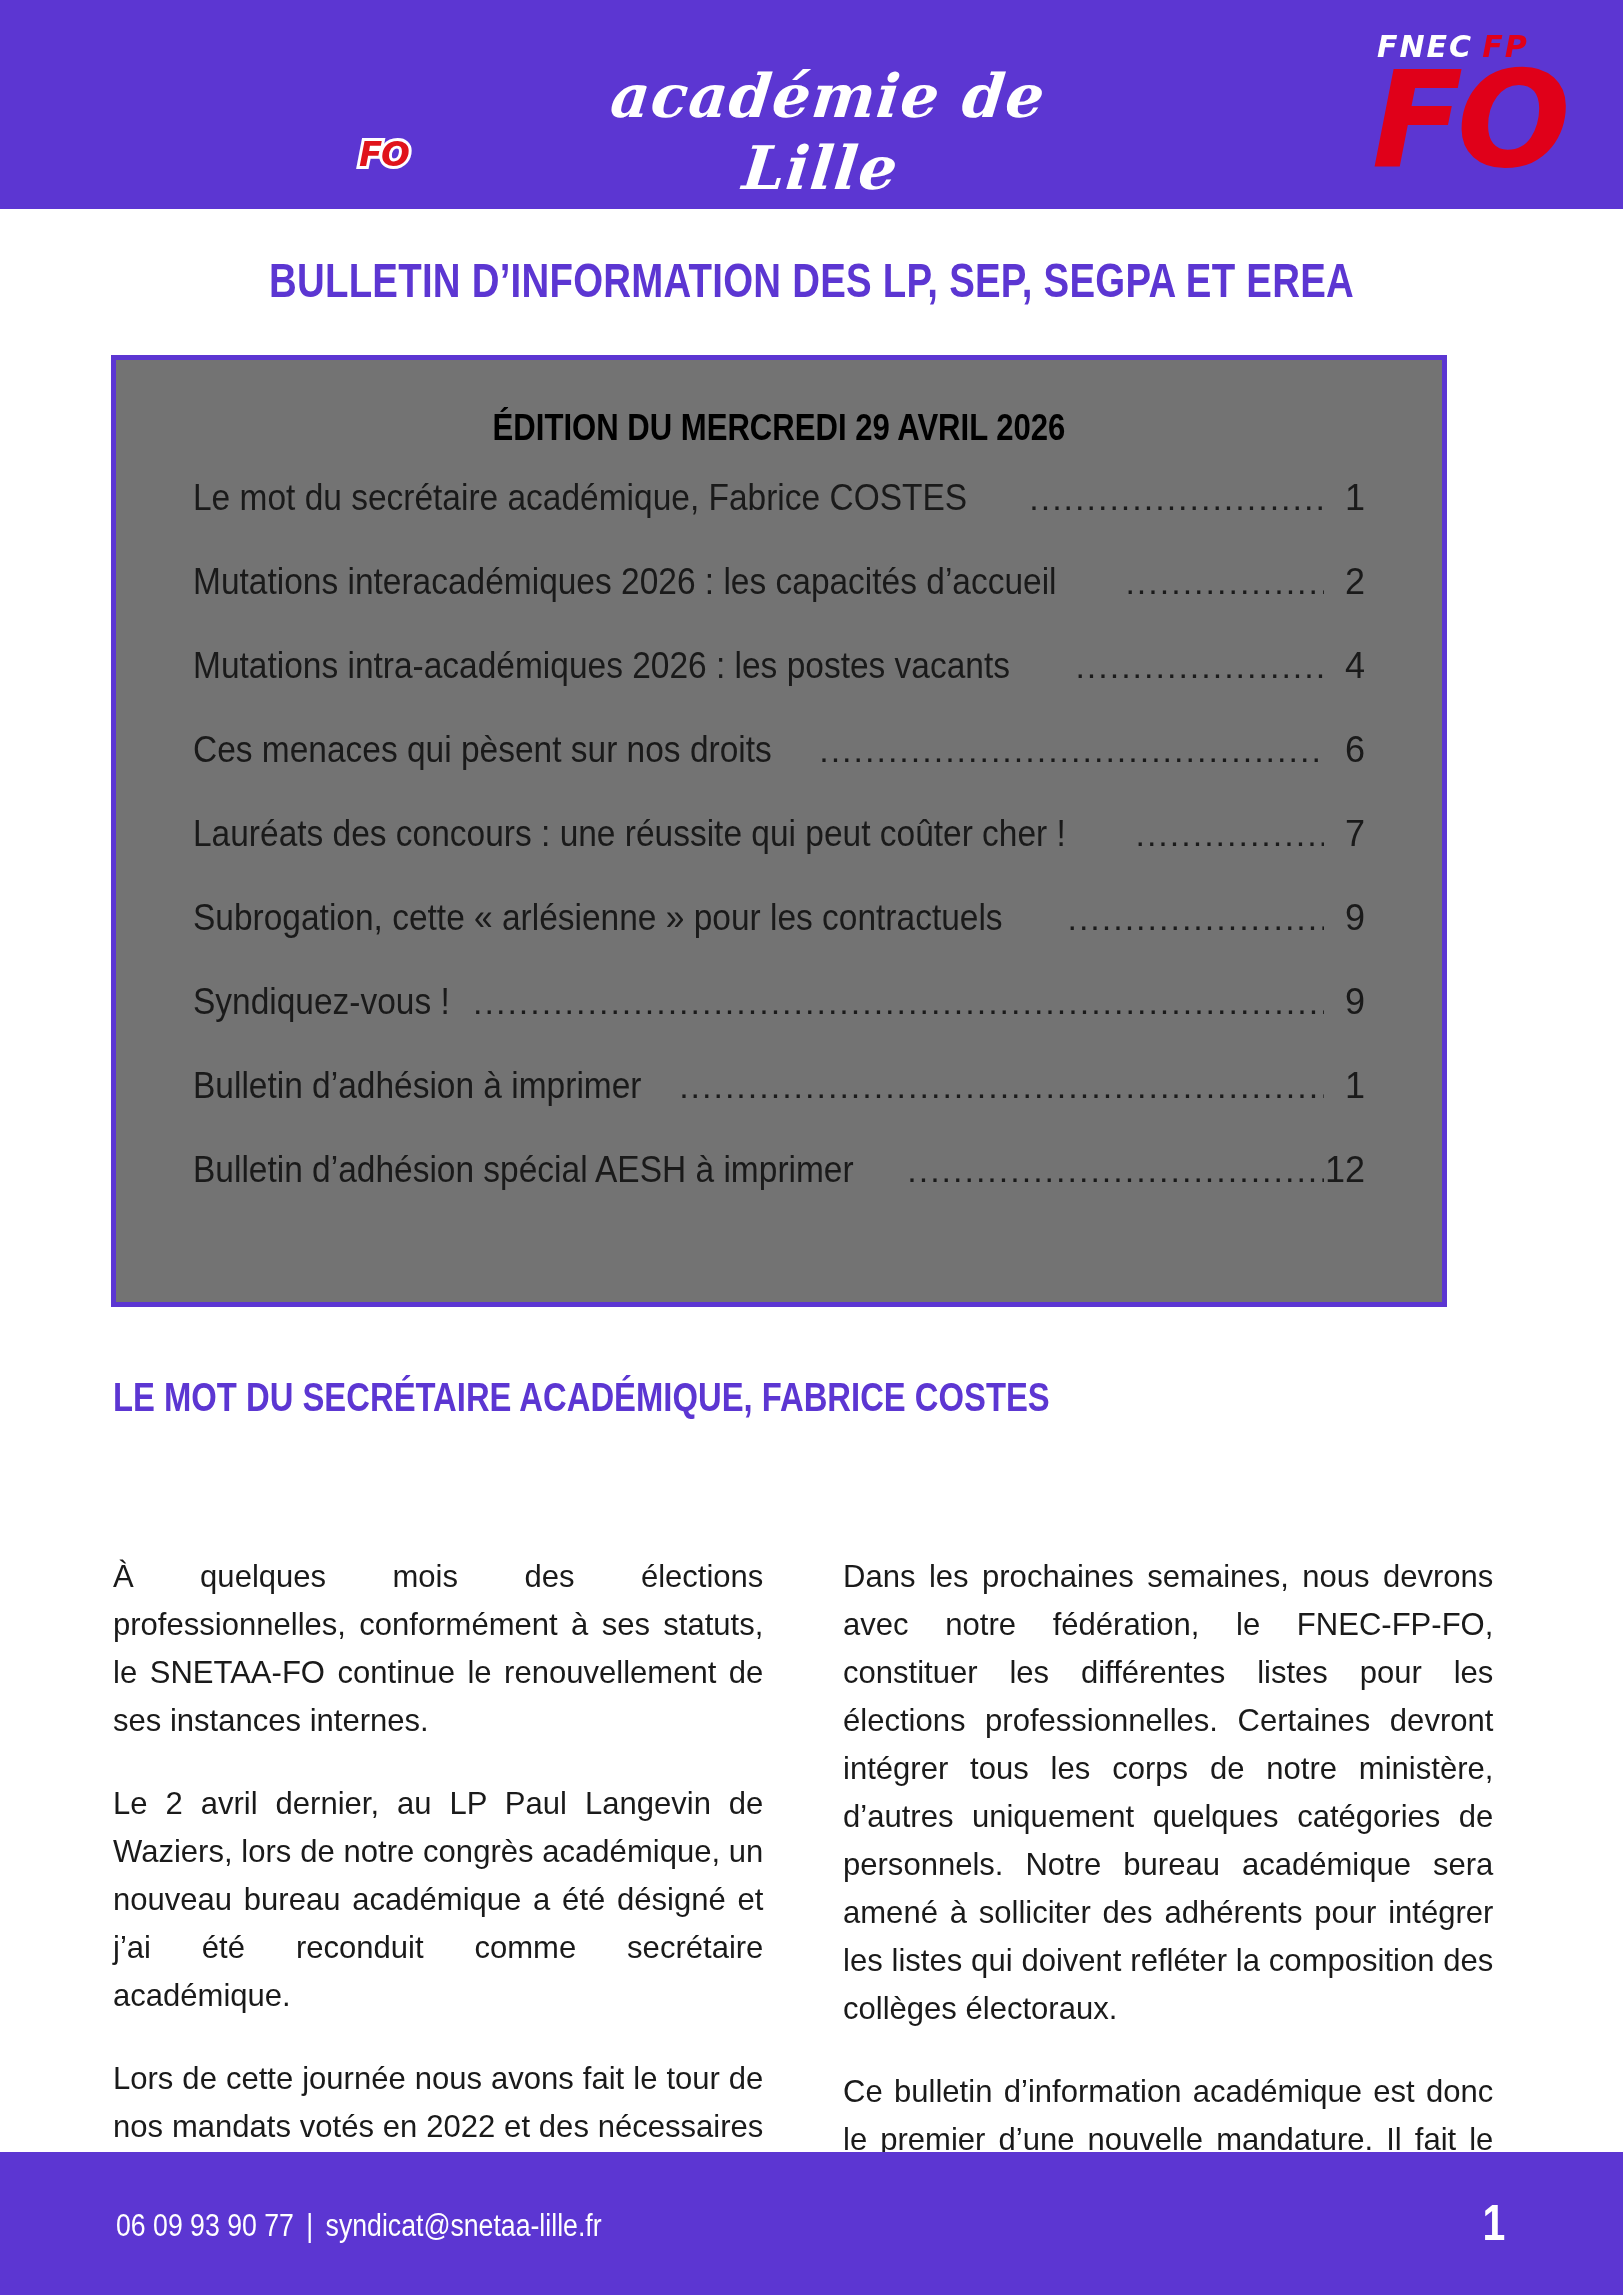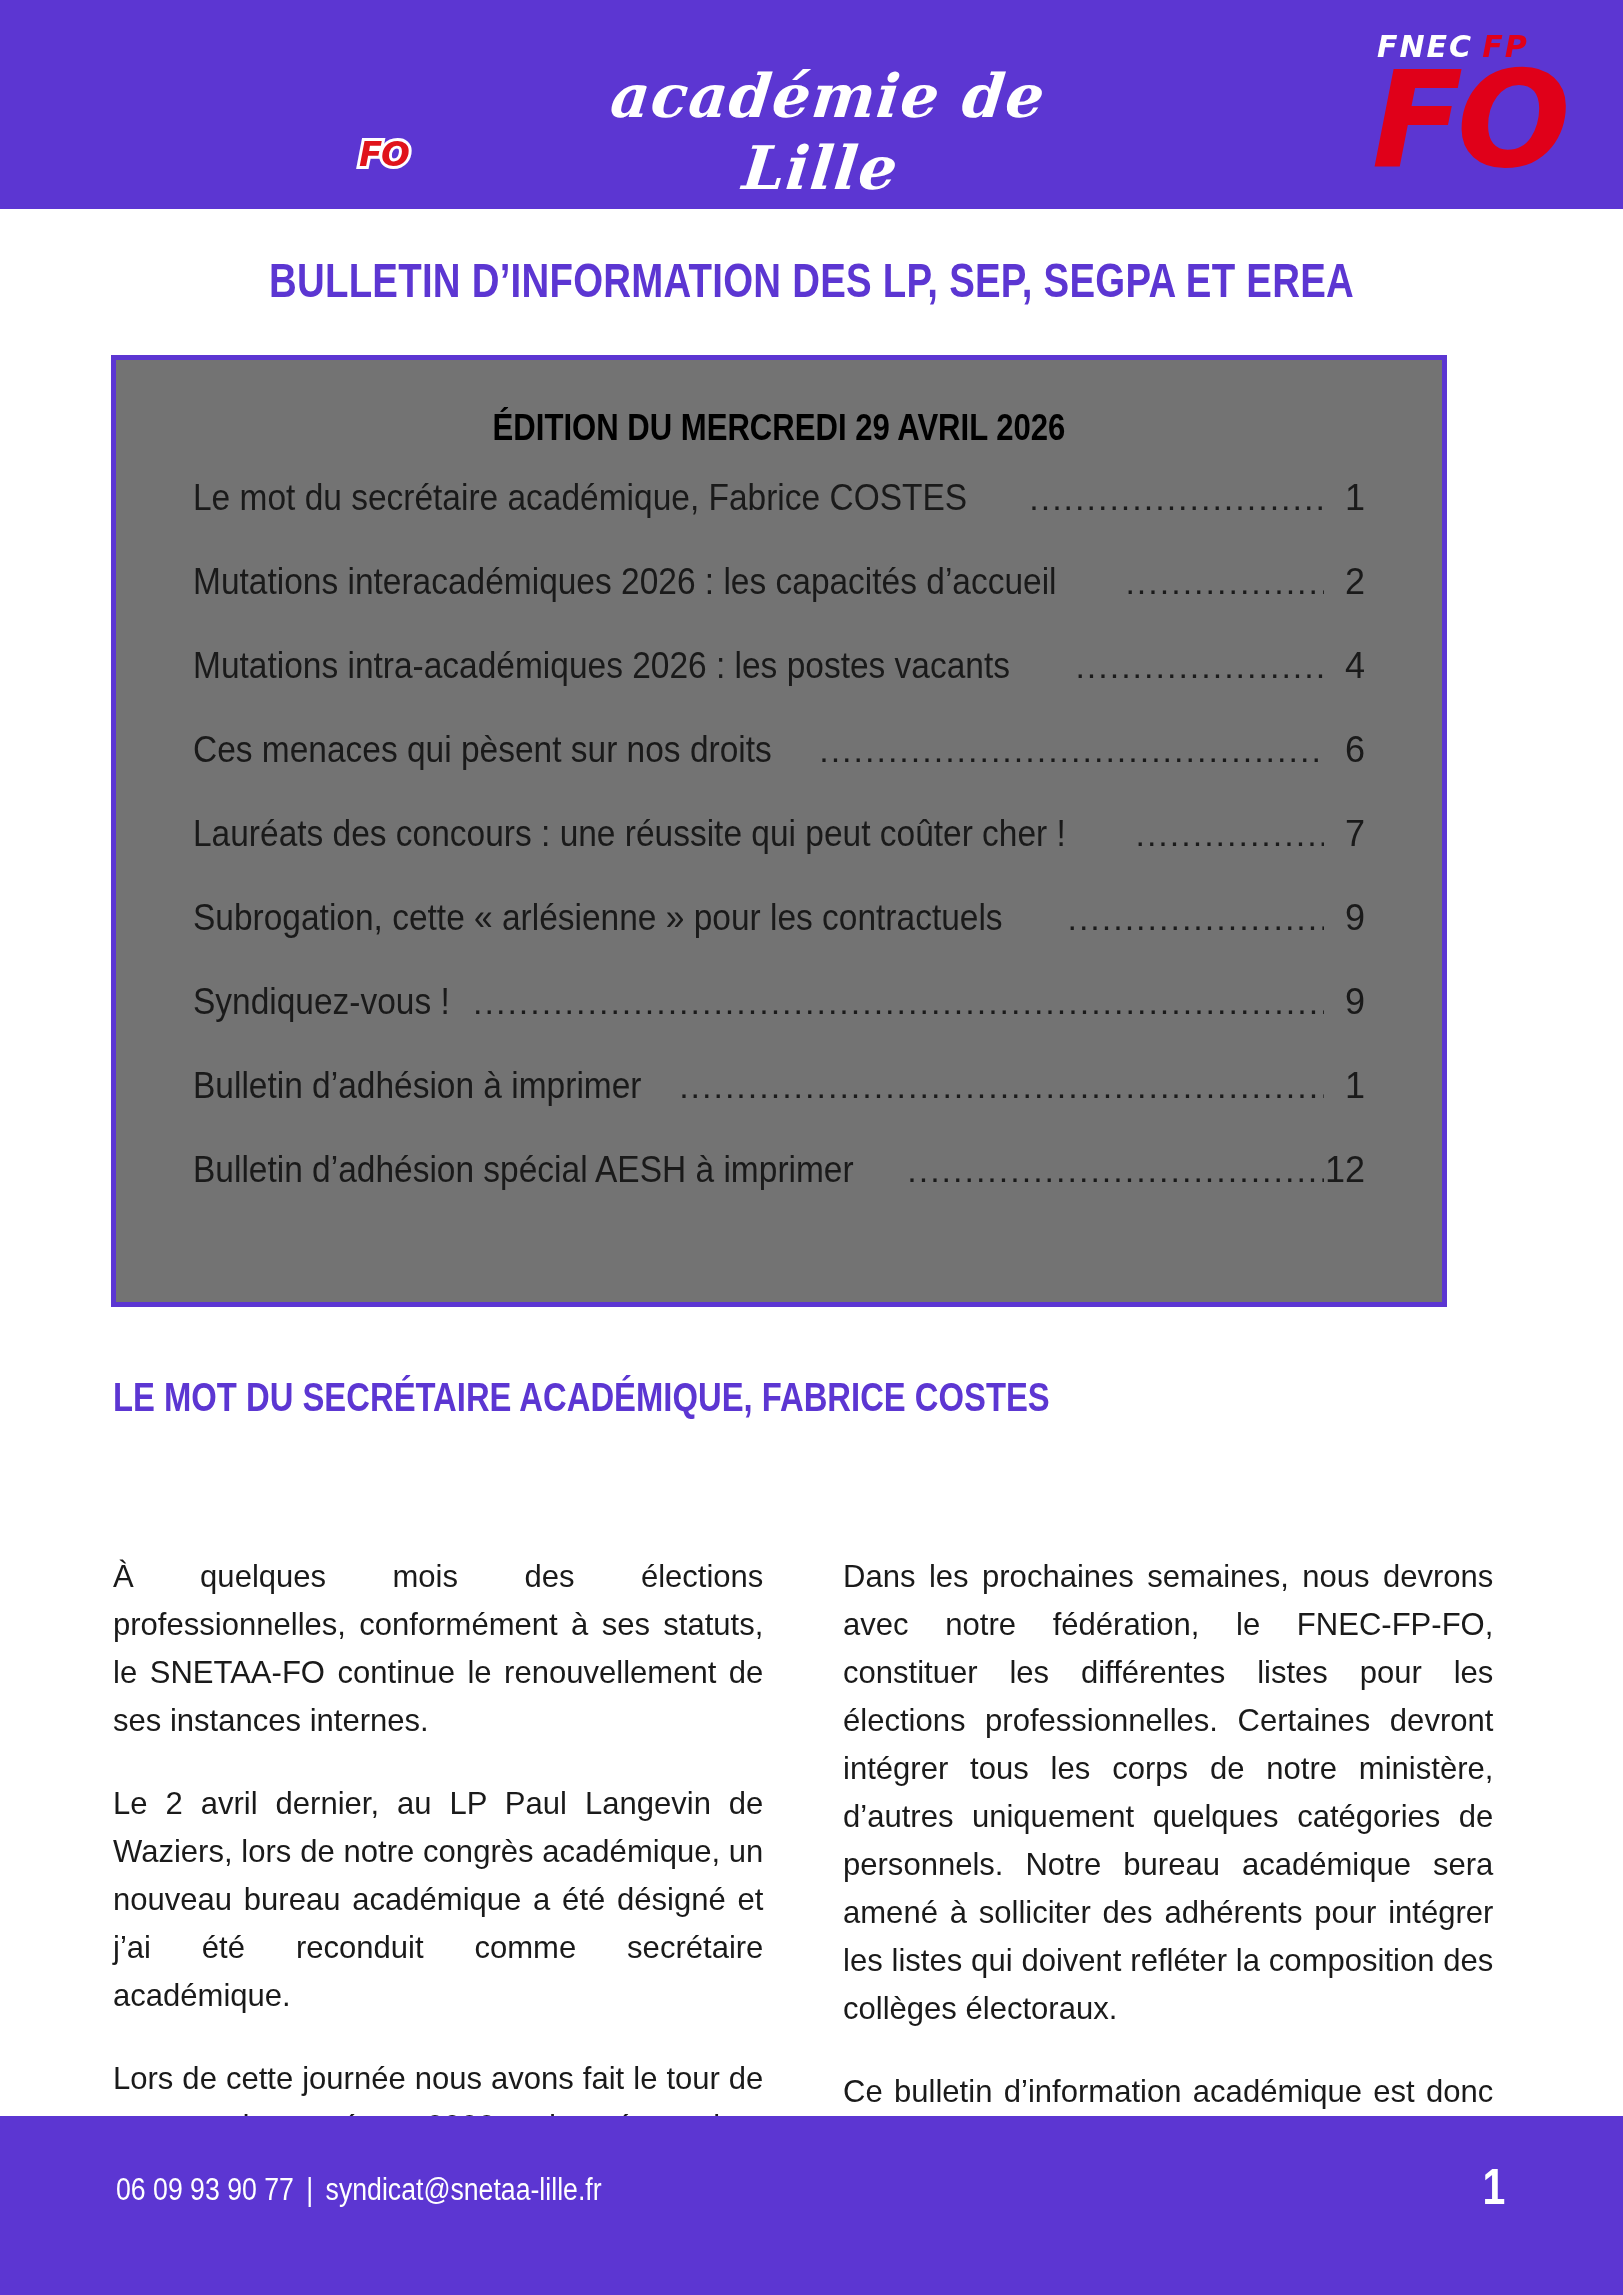--- a/index.html
+++ b/index.html
@@ -226,21 +226,21 @@
     transform: scaleX(0.97);
     transform-origin: left top;
   }
 
   
   .footer-band {
     position: absolute;
     left: 0;
     bottom: 0;
     width: 1623px;
-    height: 179px;
+    height: 143px;
     background: #5C36D2;
   }
   .footer-contact {
     position: absolute;
     left: 116px;
     top: 55px;
     font-family: "Liberation Sans Narrow", "Liberation Sans", sans-serif;
     font-size: 31px;
     line-height: 37px;
     color: #ffffff;

